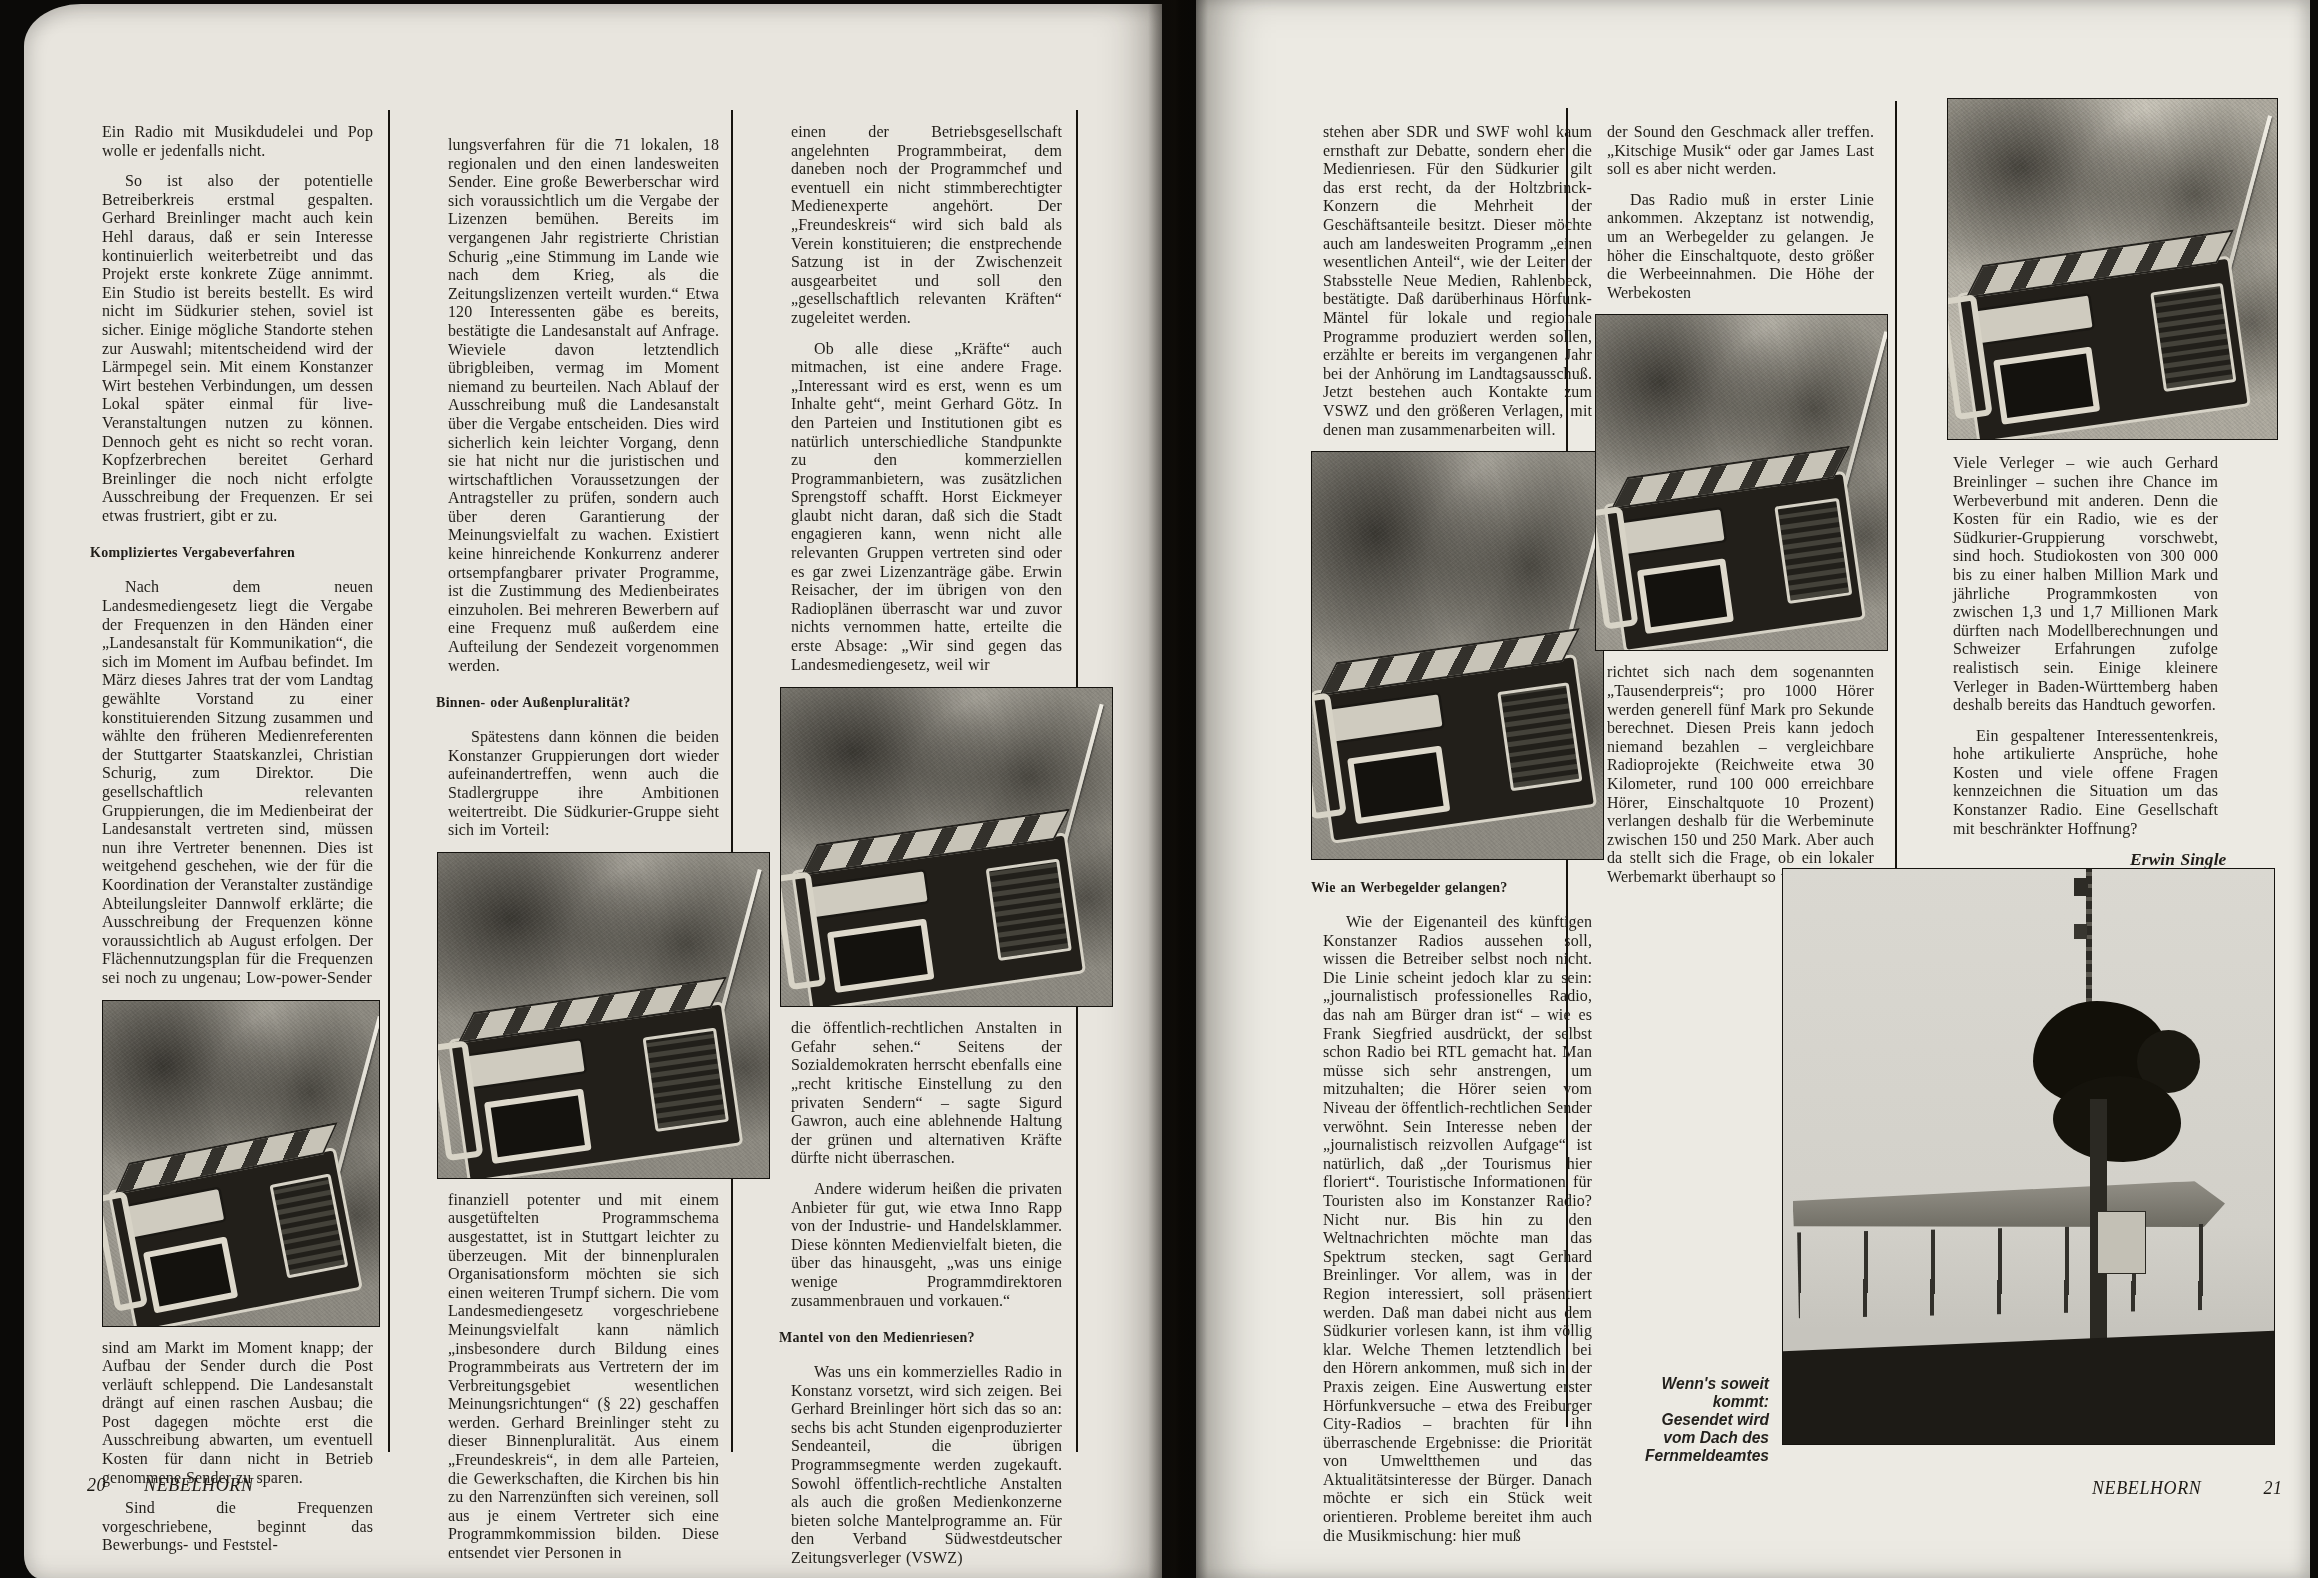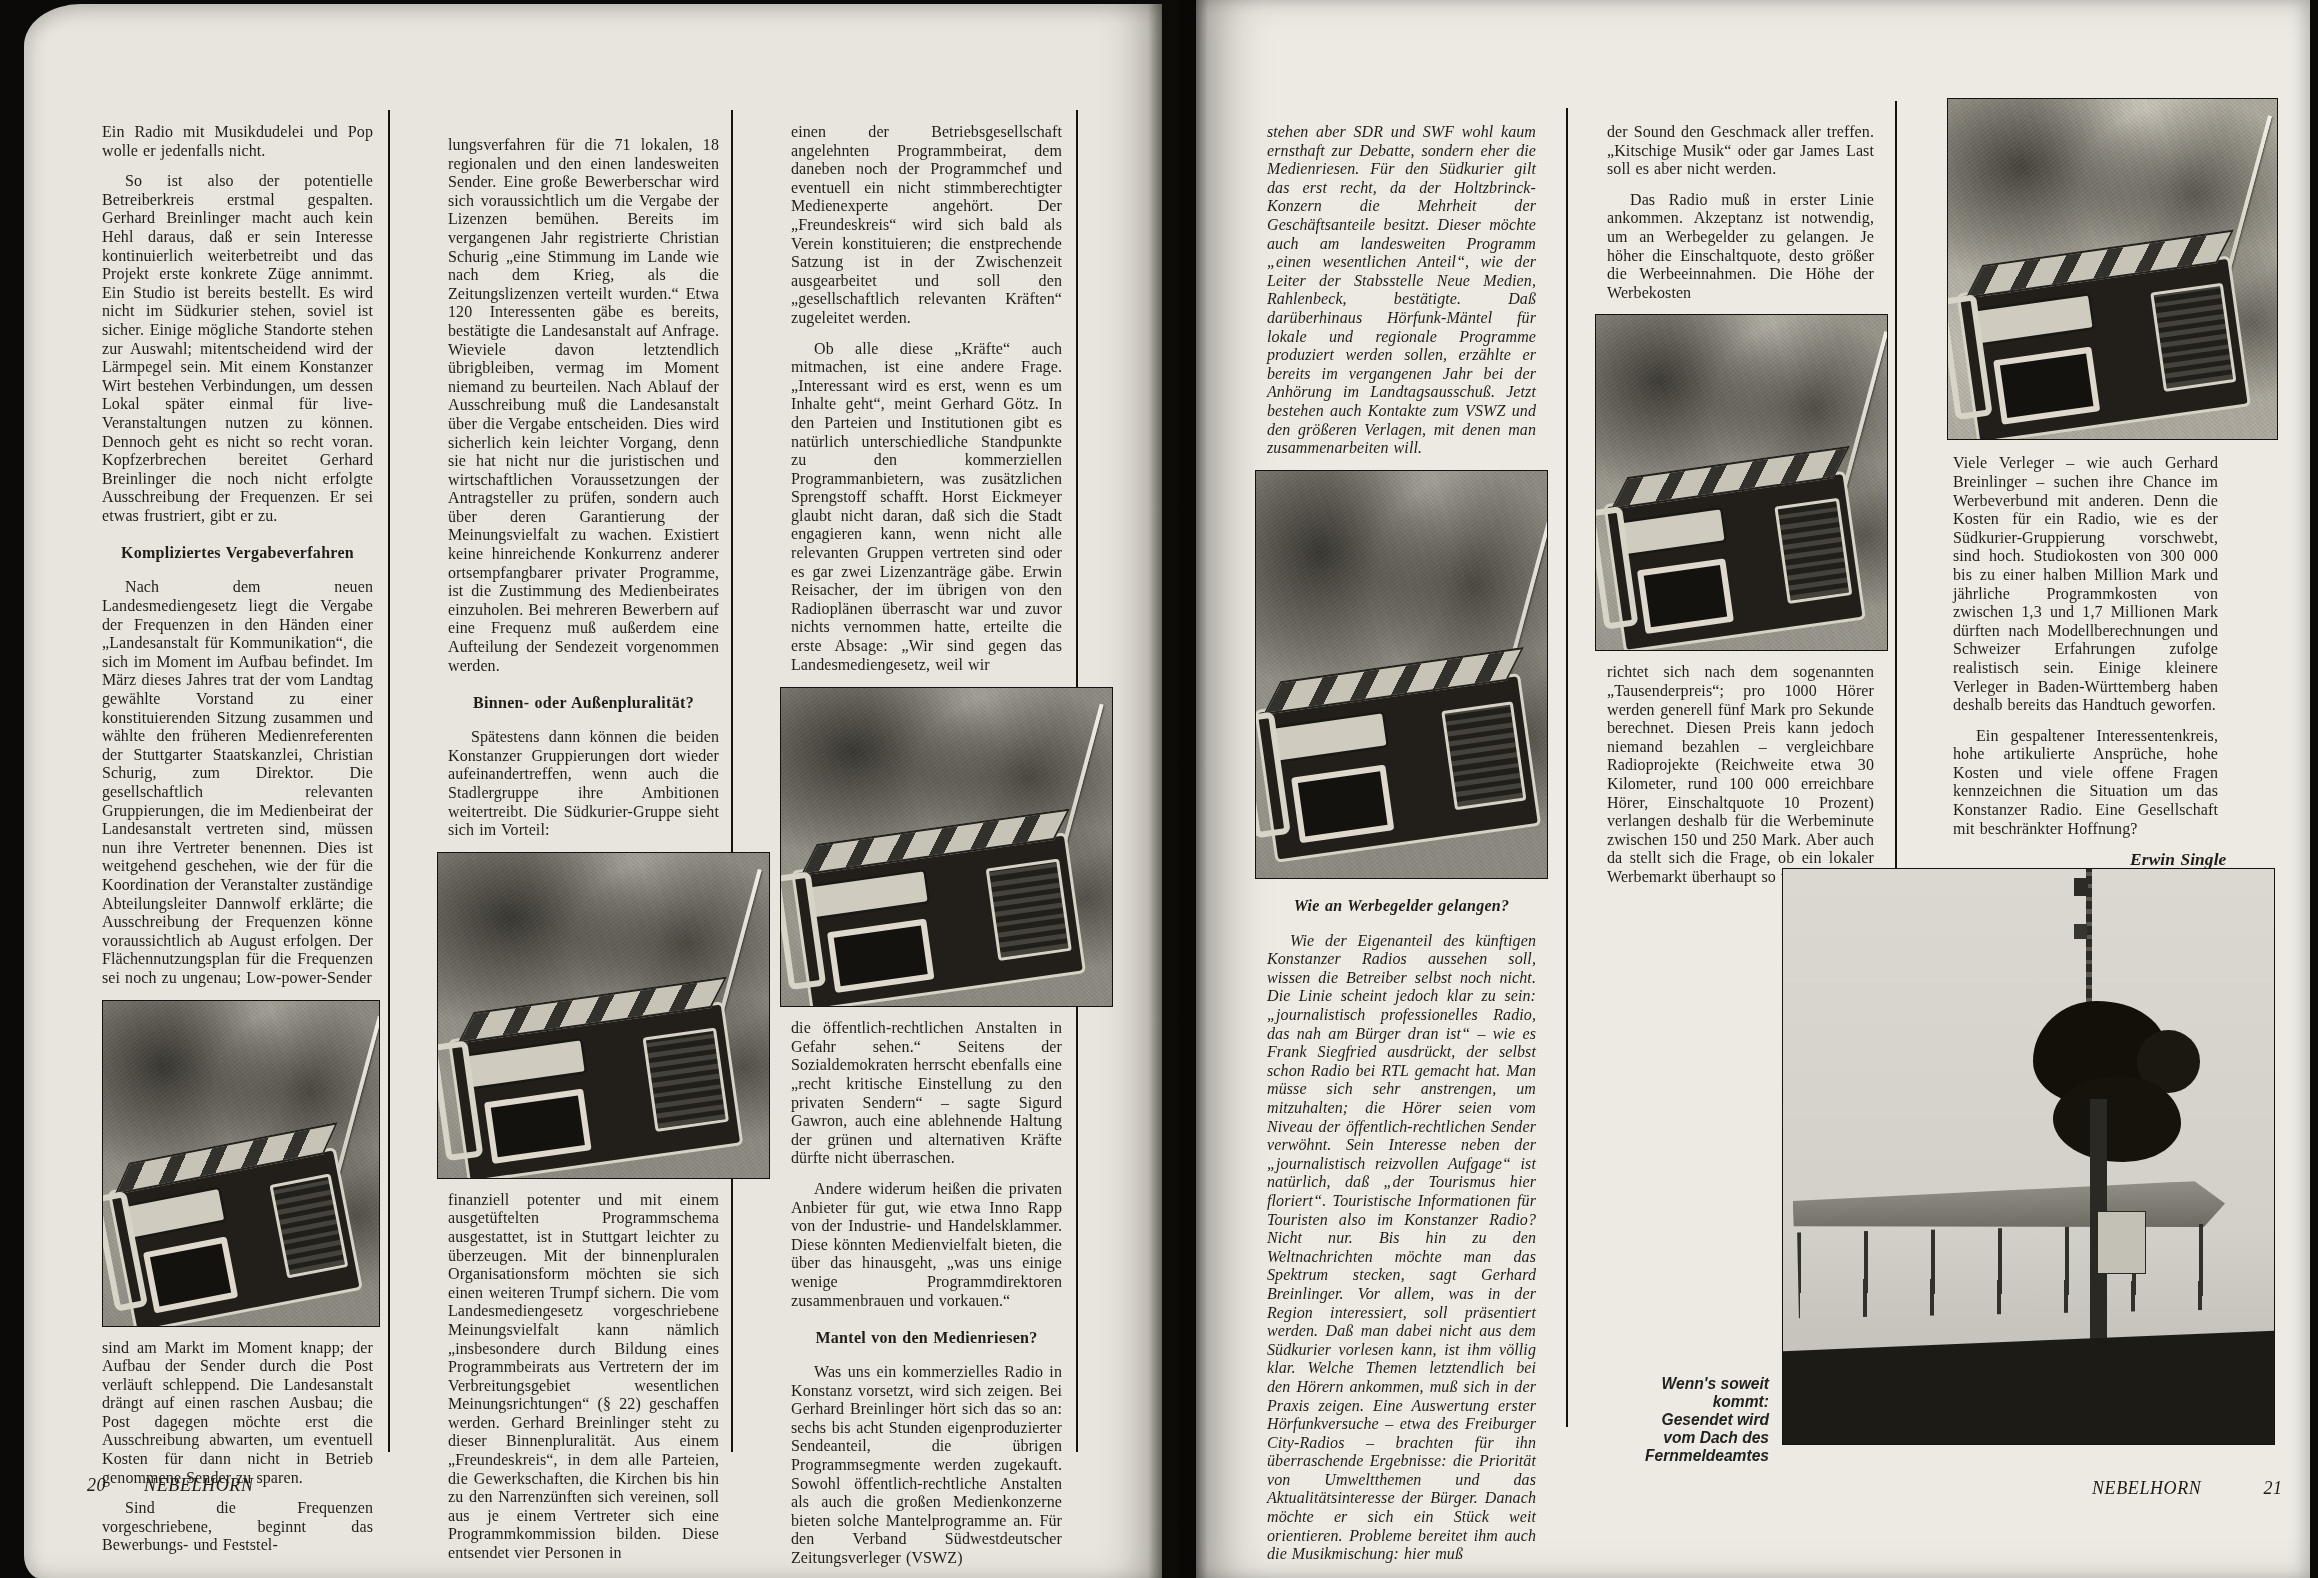--- a/index.html
+++ b/index.html
@@ -14,29 +14,29 @@
   #page-right{left:1196px;width:1114px;background:#eceae3;
              box-shadow:inset 42px 0 54px -27px rgba(30,25,18,.5), inset -6px 0 15px rgba(0,0,0,.2);}
   #gutter{position:absolute;left:1148px;top:0;bottom:0;width:60px;
           background:linear-gradient(90deg,rgba(0,0,0,0),rgba(15,12,8,.75) 45%,rgba(10,8,5,.9) 55%,rgba(0,0,0,.25) 85%,rgba(0,0,0,0));}
 
   
   .col{position:absolute;font-size:16px;line-height:18.6px;text-align:justify;
        letter-spacing:0.1px;word-spacing:0.9px;}
   .col p{margin:12px;}
   .col p.ind{text-indent:23px;}
-  .colhead{font-weight:bold;text-align:center;font-size:16px;letter-spacing:0.3px;
+  .colhead{font-weight:bold;text-align:left;font-size:14px;letter-spacing:0.3px;
            margin:15.6px 0 14.4px 0;line-height:23px;}
   .byline{text-align:right;font-style:italic;font-weight:bold;font-size:17.4px;margin-top:1px;
           padding-right:3.6px;}
 
   #colL1{left:90px;top:111px;width:295px;}
   #colL2{left:436px;top:124px;width:295px;}
   #colL3{left:779px;top:111px;width:295px;}
-  #colRA{left:1255px;top:111px;width:293px;font-style:italic;}
+  #colRA{left:1311px;top:111px;width:293px;}
   #colRB{left:1595px;top:111px;width:291px;}
   #colRC{left:1941px;top:98px;width:289px;}
 
   
   .rule{position:absolute;width:1.8px;background:#16130e;}
   #rule1{left:388px;top:110px;height:1342px;}
   #rule2{left:731px;top:110px;height:1342px;}
   #rule3{left:1076px;top:110px;height:1342px;}
   #rule4{left:1566px;top:108px;height:1319px;}
   #rule5{left:1895px;top:101px;height:779px;}

